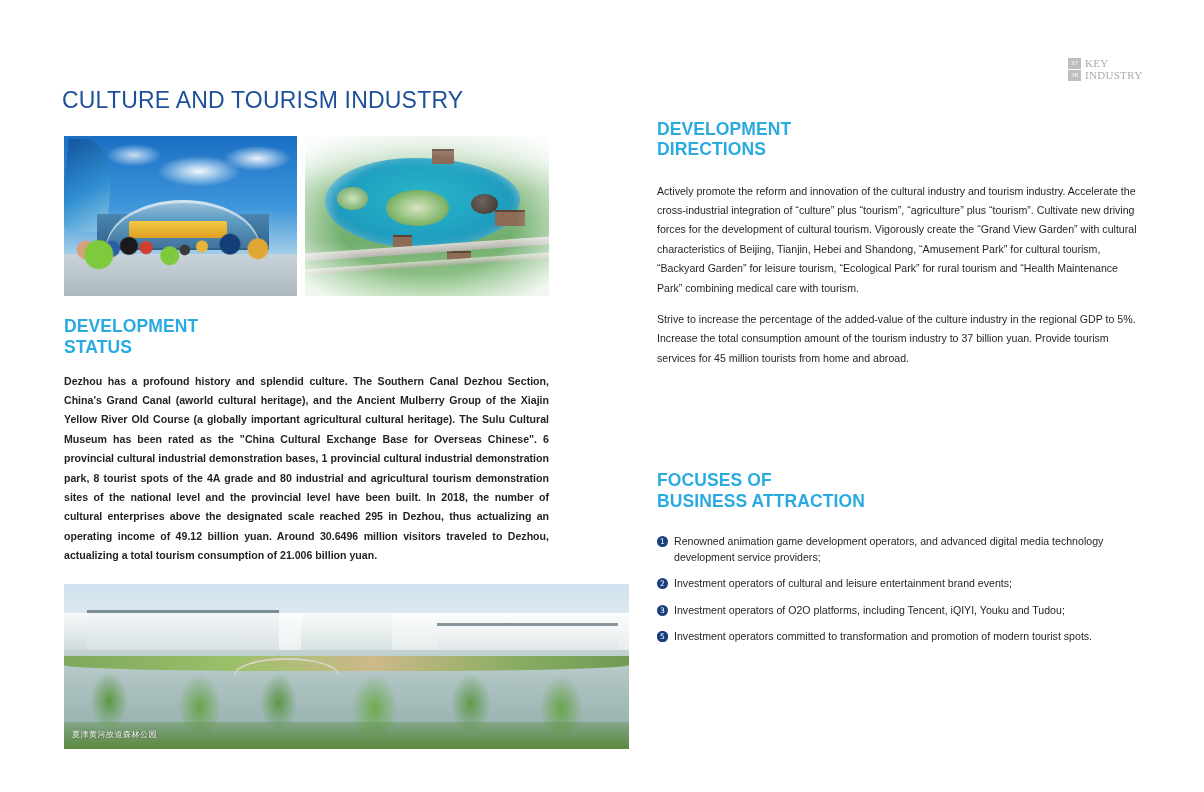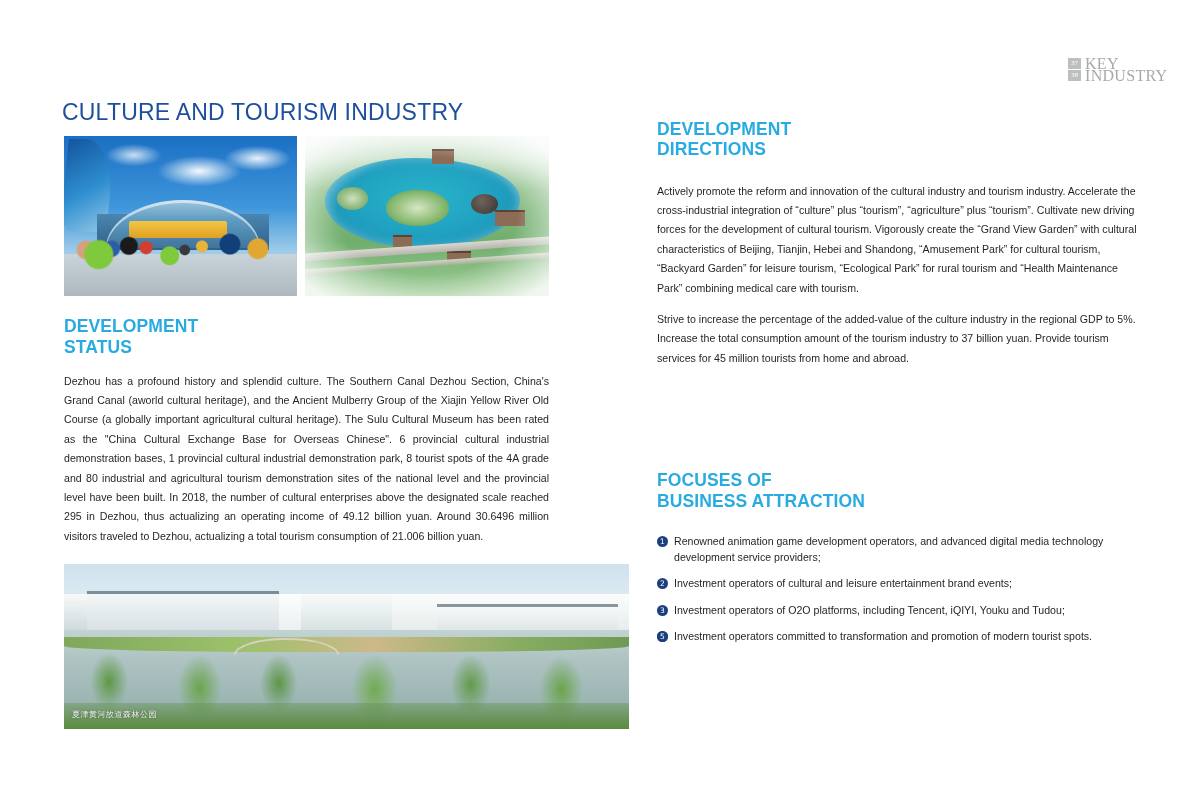--- a/index.html
+++ b/index.html
@@ -36,31 +36,31 @@
     height: 11px;
     background: #bcbec0;
     color: #ffffff;
     font-size: 7px;
     line-height: 11px;
     text-align: center;
     font-family: "Liberation Serif", serif;
   }
   .corner-badge .kitext {
     font-family: "Liberation Serif", serif;
-    font-size: 16px;
+    font-size: 11px;
     line-height: 11.5px;
     color: #a7a9ac;
     letter-spacing: 0.3px;
   }
 
   
   .main-title {
     position: absolute;
     left: 62px;
-    top: 84px;
+    top: 72px;
     font-size: 23px;
     letter-spacing: 0.2px;
     color: #1e4f9c;
     font-weight: 400;
   }
 
   
   .col-left {
     position: absolute;
     left: 64px;
@@ -260,21 +260,21 @@
     font-size: 10.6px;
     line-height: 19.4px;
     color: #231f20;
     text-align: justify;
     text-justify: inter-word;
   }
   .body-text.ragged { text-align: left; }
   .body-text + .body-text { margin-top: 12px; }
 
   .status-head  { margin-top: 20px; }
-  .status-body  { margin-top: 13px; }
+  .status-body  { margin-top: 13px; font-weight: bold; }
   .dir-body     { margin-top: 22px; }
   .focus-head   { margin-top: 102px; }
 
   
   .focus-list {
     margin: 23px 0 0 0;
     padding: 0;
     list-style: none;
   }
   .focus-list li {

